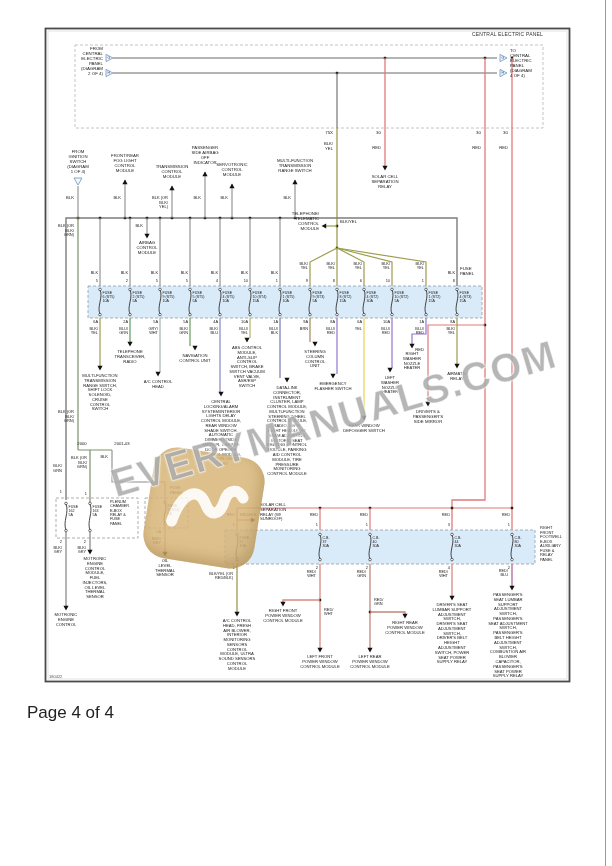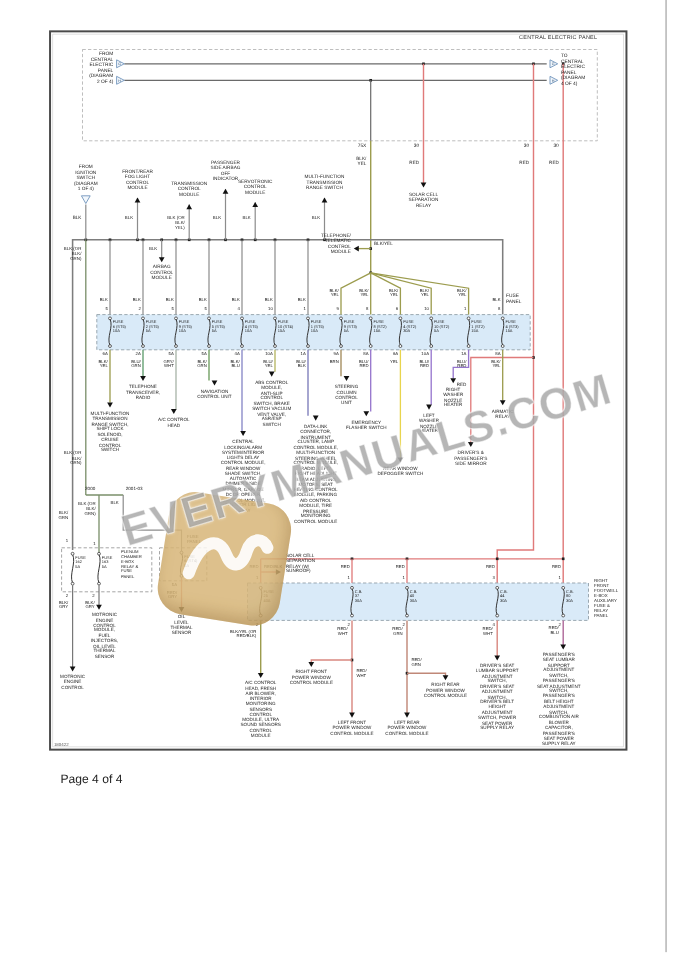--- a/index.html
+++ b/index.html
@@ -2,21 +2,21 @@
 <html><head>
 <meta charset="utf-8">
 <style>
   html,body{margin:0;padding:0;background:#fff;}
   #page{position:relative;width:612px;height:866px;background:#fff;overflow:hidden;
         font-family:"Liberation Sans",sans-serif;}
   #page-edge{position:absolute;left:605px;top:0;width:1.3px;height:866px;background:#9a9a9a;}
   #diagram{position:absolute;left:0;top:0;width:612px;height:866px;}
   svg{position:absolute;left:0;top:0;}
   .lab{position:absolute;color:#1b1b1b;white-space:pre;}
-  .footer{position:absolute;left:27px;top:703px;font-size:11px;color:#222;margin-left:28px;}
+  .footer{position:absolute;left:27px;top:703px;font-size:17px;color:#222;}
   .diagnum{position:absolute;left:49px;top:674px;font-size:4px;color:#555;}
   .cep-title{position:absolute;right:69px;top:31px;font-size:5px;color:#333;letter-spacing:.2px;}
   .wm-logo{position:absolute;left:148px;top:452px;width:112px;height:112px;border-radius:24px;
            background:#d8b678;opacity:.85;transform:rotate(9deg);box-shadow:inset -4px -6px 14px rgba(140,100,40,.45);}
   .wm-text{position:absolute;left:112px;top:462px;width:500px;font-size:40px;font-weight:bold;
            letter-spacing:1.5px;color:rgba(122,122,122,.55);transform:rotate(-16.5deg);
            transform-origin:left center;-webkit-text-stroke:1px rgba(255,255,255,.55);
            text-shadow:0 0 3px rgba(255,255,255,.8);}
 </style>
 </head>

